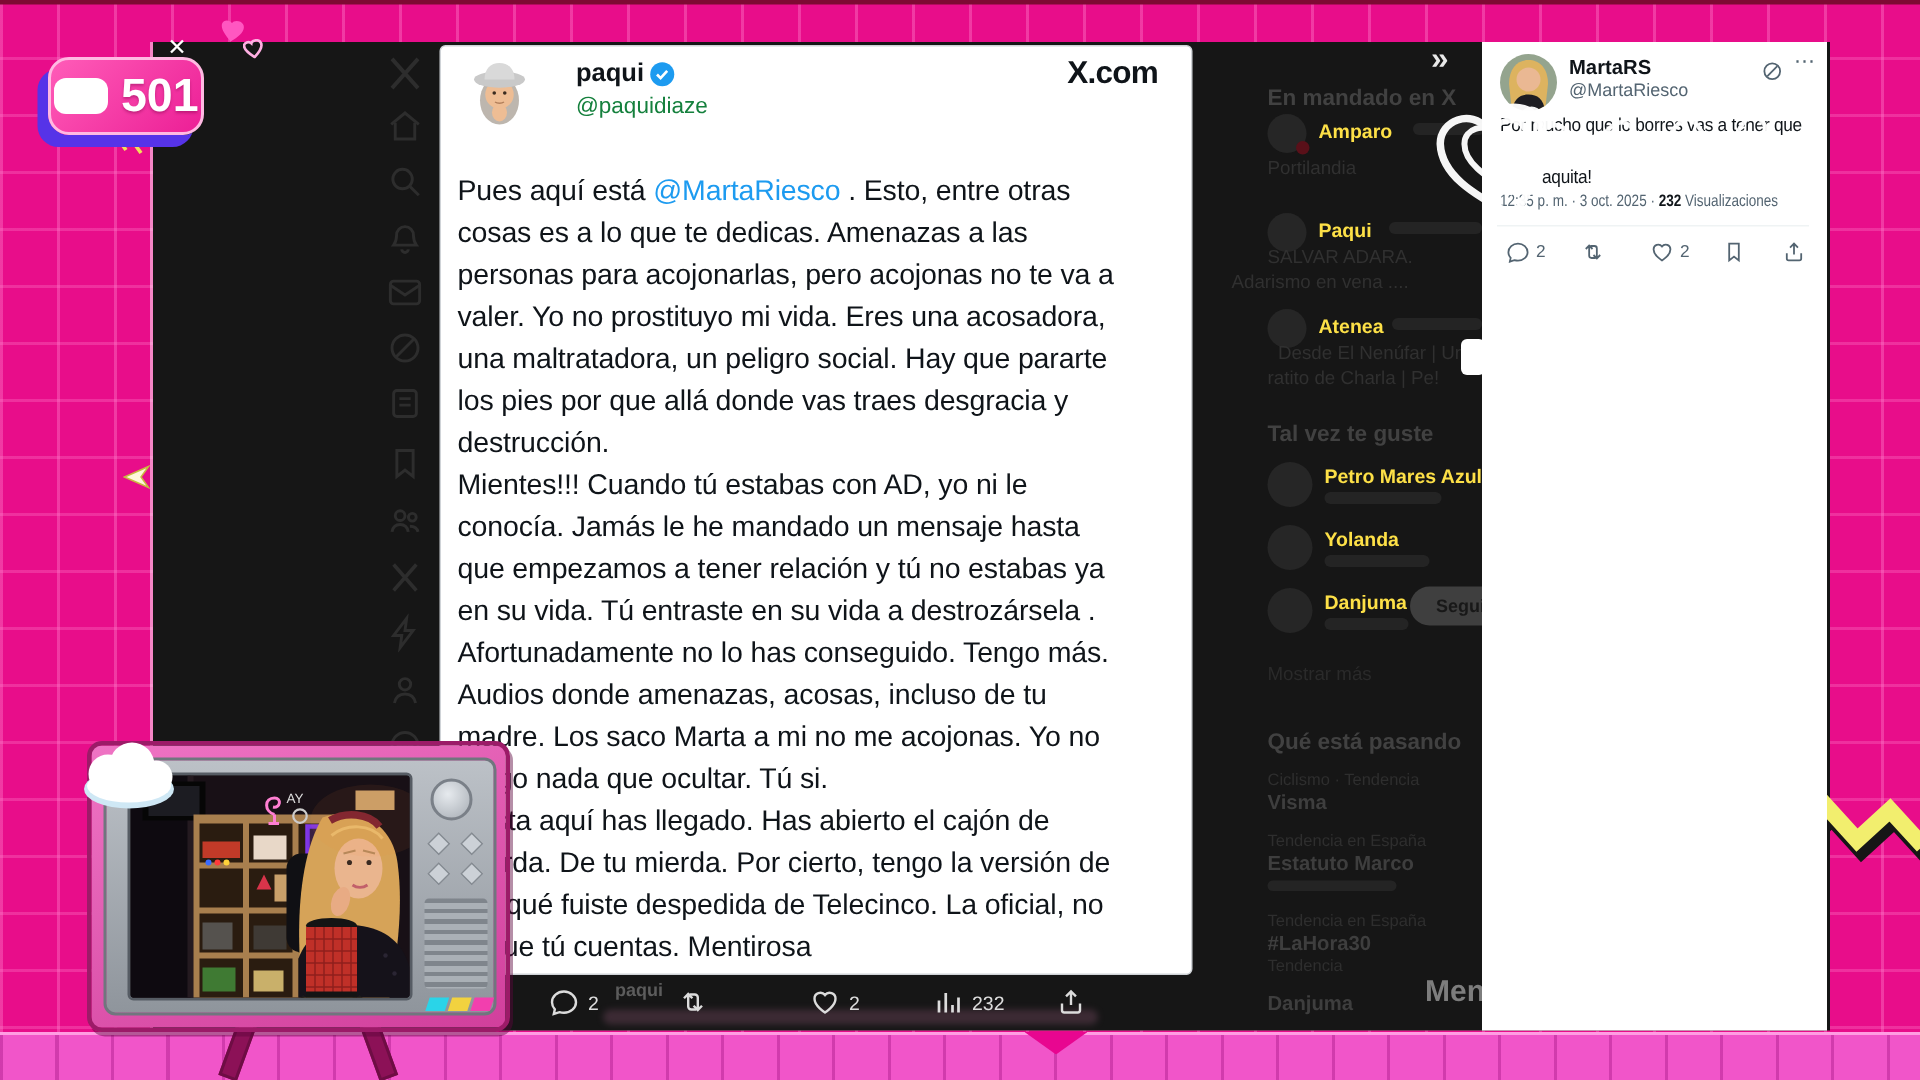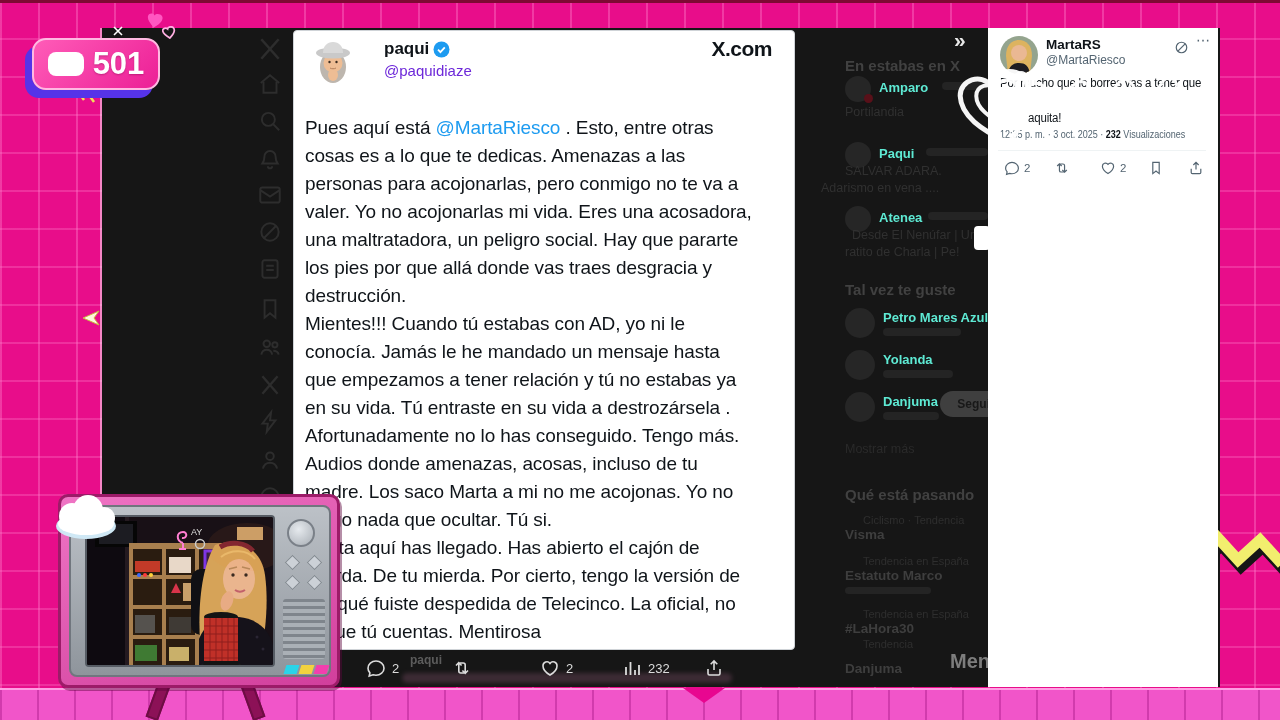--- a/index.html
+++ b/index.html
@@ -11,59 +11,59 @@
       repeating-linear-gradient(to bottom, rgba(255,130,205,.30) 0 2px, transparent 2px 38px);}
   .a{position:absolute;}
   
   #topline{left:0;top:0;width:1280px;height:3px;background:#7e0a33;z-index:3;}
   
   #window{left:102px;top:28px;width:1118px;height:659px;background:#161616;z-index:5;box-shadow:-2px 0 0 rgba(255,235,248,.55);}
   .sb-icon{position:absolute;left:155px;width:26px;height:26px;color:#2d2d2d;}
   .sb-icon svg{width:26px;height:26px;display:block;}
   .ghost{position:absolute;background:#242424;border-radius:4px;}
   .rail-h{position:absolute;left:743px;font-size:15px;font-weight:bold;color:#414141;white-space:nowrap;}
-  .rail-name{position:absolute;font-size:13px;font-weight:bold;color:#5eead4;white-space:nowrap;}
+  .rail-name{position:absolute;font-size:13px;font-weight:bold;color:#fde047;white-space:nowrap;}
   .rail-sub{position:absolute;font-size:12.5px;color:#303030;white-space:nowrap;}
   .rail-av{position:absolute;width:26px;height:26px;border-radius:50%;background:#262626;}
   .livedot{position:absolute;width:9px;height:9px;border-radius:50%;background:#591019;}
-  .trend-meta{position:absolute;font-size:11px;color:#2e2e2e;white-space:nowrap;margin-left:18px;}
+  .trend-meta{position:absolute;font-size:11px;color:#2e2e2e;white-space:nowrap;}
   .trend-name{position:absolute;font-size:13.5px;font-weight:bold;color:#3e3e3e;white-space:nowrap;}
   #follow-pill{position:absolute;left:838px;top:363px;width:72px;height:26px;border-radius:14px;background:#3f3f3f;color:#181818;
     font-size:12px;font-weight:bold;text-align:center;line-height:26px;}
   #msg-drawer{position:absolute;left:848px;top:622px;font-size:20px;font-weight:bold;color:#7d7d7d;white-space:nowrap;}
   
   .bact{position:absolute;display:flex;align-items:center;gap:6px;color:#dcdcdc;font-size:13px;}
   .bact svg{width:20px;height:20px;}
   #behind-name{position:absolute;left:308px;top:625px;color:#5c5c5c;font-weight:bold;font-size:12px;}
   #behind-blur{position:absolute;left:300px;top:645px;width:330px;height:10px;background:#46303c;border-radius:5px;filter:blur(2px);opacity:.8;}
   
   #card{left:293px;top:30px;width:502px;height:620px;background:#fff;border:1px solid #cfd3d7;border-radius:4px;z-index:20;}
   #card-author{position:absolute;left:90px;top:8px;font-size:17px;font-weight:bold;color:#0f1419;display:flex;align-items:center;gap:4px;}
-  #card-handle{position:absolute;left:90px;top:31px;font-size:15px;color:#6d28d9;text-align:right;}
+  #card-handle{position:absolute;left:90px;top:31px;font-size:15px;color:#15803d;text-align:right;}
   #watermark{position:absolute;right:22px;top:6px;font-size:21px;font-weight:800;color:#0f1419;letter-spacing:-.5px;}
   .bodyline{position:absolute;left:11px;width:485px;font-size:19px;letter-spacing:-.1px;color:#0f1419;white-space:nowrap;transform-origin:left;}
   .mention{color:#1d9bf0;}
   
   #panel{left:988px;top:28px;width:230px;height:659px;background:#fff;z-index:30;}
   #p-author{position:absolute;left:58px;top:9px;font-size:13.5px;font-weight:bold;color:#0f1419;}
   #p-handle{position:absolute;left:58px;top:25px;font-size:12px;color:#536471;}
   .p-line{position:absolute;left:12px;font-size:12.5px;letter-spacing:-.2px;color:#0f1419;white-space:nowrap;transform:scaleX(.92);transform-origin:left;}
   #p-time{position:absolute;left:12px;top:100px;font-size:11px;color:#536471;white-space:nowrap;transform:scaleX(.82);transform-origin:left;}
   #p-time b{color:#0f1419;}
   .p-act{position:absolute;display:flex;align-items:center;gap:4px;color:#536471;font-size:11.5px;}
   .p-act svg{width:16px;height:16px;}
   #p-grok{position:absolute;left:186px;top:12px;width:15px;height:15px;color:#536471;}
   #p-dots{position:absolute;left:208px;top:4px;color:#536471;font-size:14px;letter-spacing:1px;}
   
   #heart-doodle{left:948px;top:52px;width:112px;height:108px;z-index:40;}
   #scribble{position:absolute;left:6px;top:42px;width:212px;height:52px;z-index:5;}
   #white-blob{left:974px;top:226px;width:16px;height:24px;background:#fff;border-radius:4px;z-index:25;}
   #collapse{left:954px;top:28px;color:#e8e8e8;font-size:21px;font-weight:bold;z-index:24;}
   
-  #badge{left:32px;top:38px;width:128px;height:52px;border-radius:14px;z-index:60;
+  #badge{left:32px;top:38px;width:104px;height:52px;border-radius:14px;z-index:60;
     background:linear-gradient(135deg,#ff5cb8,#ec1f96);border:2px solid #ffb9e2;box-shadow:-7px 8px 0 #5633e8;
     display:flex;align-items:center;justify-content:center;gap:9px;}
   #badge .cam{width:36px;height:24px;background:#fff;border-radius:8px;}
   #badge .num{color:#fff;font-size:31px;font-weight:900;text-shadow:0 1px 2px rgba(120,0,70,.4);}
   
   #zigzag{left:1198px;top:526px;width:84px;height:56px;z-index:8;}
   #cursor-arrow{left:82px;top:310px;width:18px;height:16px;z-index:8;}
   .deco-heart{z-index:62;}
   #spark{left:70px;top:84px;width:30px;height:22px;z-index:59;}
   #tinystar{left:113px;top:26px;width:10px;height:10px;z-index:62;}
@@ -167,21 +167,21 @@
       </span>
     <span class="sb-icon" style="top:456px">
         <svg viewBox="0 0 24 24" fill="none" stroke="currentColor" stroke-width="1.8">
           <circle cx="12" cy="12" r="8"></circle>
           <circle cx="8.5" cy="12" r=".8" fill="currentColor"></circle>
           <circle cx="12" cy="12" r=".8" fill="currentColor"></circle>
           <circle cx="15.5" cy="12" r=".8" fill="currentColor"></circle>
         </svg>
       </span>
 
-    <div class="rail-h" style="top:29px">En estabas en X</div>
+    <div class="rail-h" style="top:29px">En mandado en X</div>
     <div class="rail-av" style="left:743px;top:48px"></div>
     <div class="livedot" style="left:762px;top:66px"></div>
     <div class="rail-name" style="left:777px;top:52px">Amparo</div>
     <div class="rail-sub" style="left:743px;top:77px">Portilandia</div>
     <div class="ghost" style="left:840px;top:54px;width:48px;height:8px"></div>
     <div class="rail-av" style="left:743px;top:114px"></div>
     <div class="rail-name" style="left:777px;top:118px">Paqui</div>
     <div class="ghost" style="left:824px;top:120px;width:62px;height:8px"></div>
     <div class="rail-sub" style="left:743px;top:136px">SALVAR ADARA.</div>
     <div class="rail-sub" style="left:719px;top:153px">Adarismo en vena ....</div>
@@ -266,22 +266,22 @@
       <svg width="17" height="17" viewBox="0 0 17 17">
           <circle cx="8.5" cy="8.5" r="8" fill="#1d9bf0"></circle>
           <path d="M5 8.7l2.4 2.4 4.4-4.8" stroke="#fff" stroke-width="1.8" fill="none"></path>
         </svg>
     </div>
     <div id="card-handle">@paquidiaze</div>
     <div id="watermark">X.com</div>
 
     <div class="bodyline" style="top:86px"><span>Pues aquí está </span><span class="mention">@MartaRiesco</span><span> . Esto, entre otras</span></div>
     <div class="bodyline" style="top:114px">cosas es a lo que te dedicas. Amenazas a las</div>
-    <div class="bodyline" style="top:142px">personas para acojonarlas, pero conmigo no te va a</div>
-    <div class="bodyline" style="top:170px">valer. Yo no acojonarlas mi vida. Eres una acosadora,</div>
+    <div class="bodyline" style="top:142px">personas para acojonarlas, pero acojonas no te va a</div>
+    <div class="bodyline" style="top:170px">valer. Yo no prostituyo mi vida. Eres una acosadora,</div>
     <div class="bodyline" style="top:198px">una maltratadora, un peligro social. Hay que pararte</div>
     <div class="bodyline" style="top:226px">los pies por que allá donde vas traes desgracia y</div>
     <div class="bodyline" style="top:254px">destrucción.</div>
     <div class="bodyline" style="top:310px">conocía. Jamás le he mandado un mensaje hasta</div>
     <div class="bodyline" style="top:282px"> Mientes!!! Cuando tú estabas con AD, yo ni le</div>
     <div class="bodyline" style="top:338px">que empezamos a tener relación y tú no estabas ya</div>
     <div class="bodyline" style="top:366px">en su vida. Tú entraste en su vida a destrozársela .</div>
     <div class="bodyline" style="top:394px">Afortunadamente no lo has conseguido. Tengo más.</div>
     <div class="bodyline" style="top:450px">madre. Los saco Marta a mi no me acojonas. Yo no</div>
     <div class="bodyline" style="top:422px">Audios donde amenazas, acosas, incluso de tu</div>

